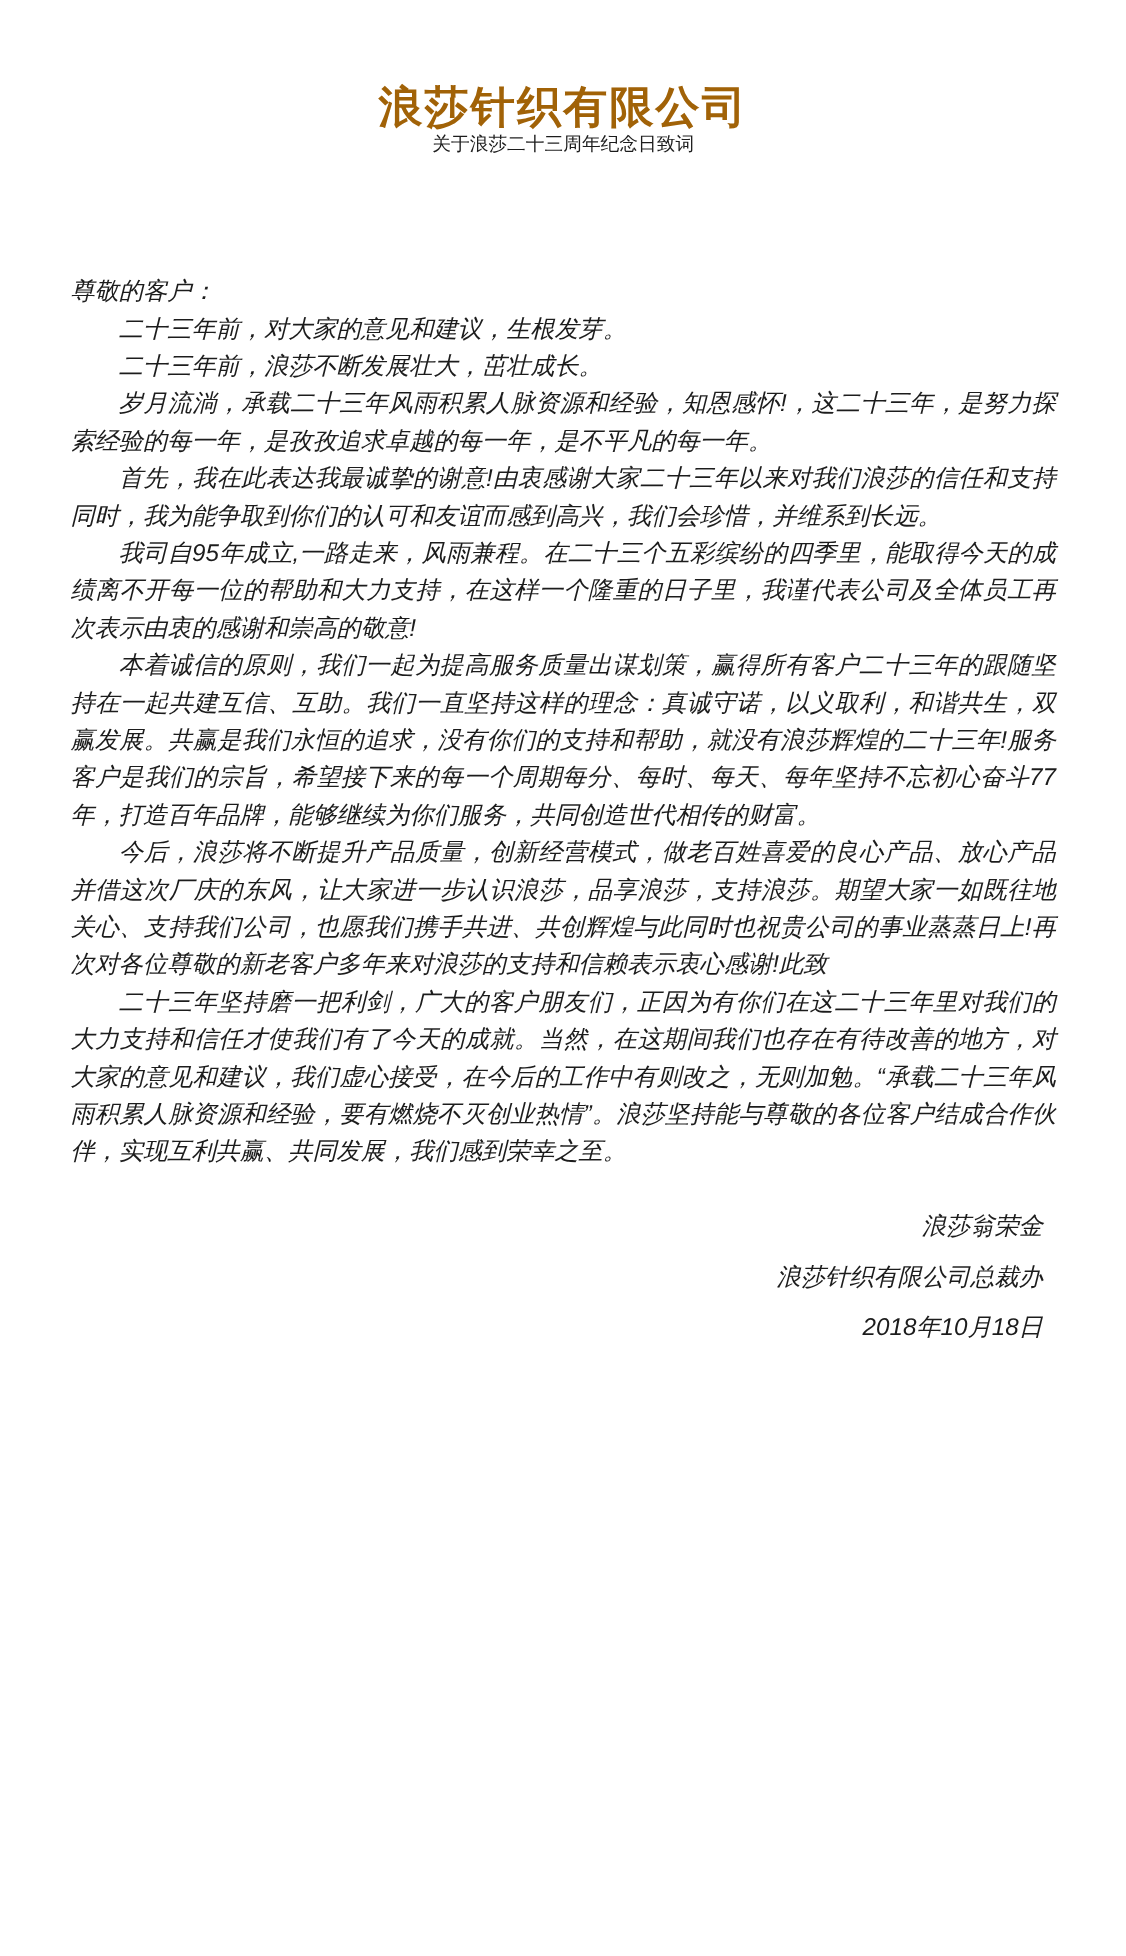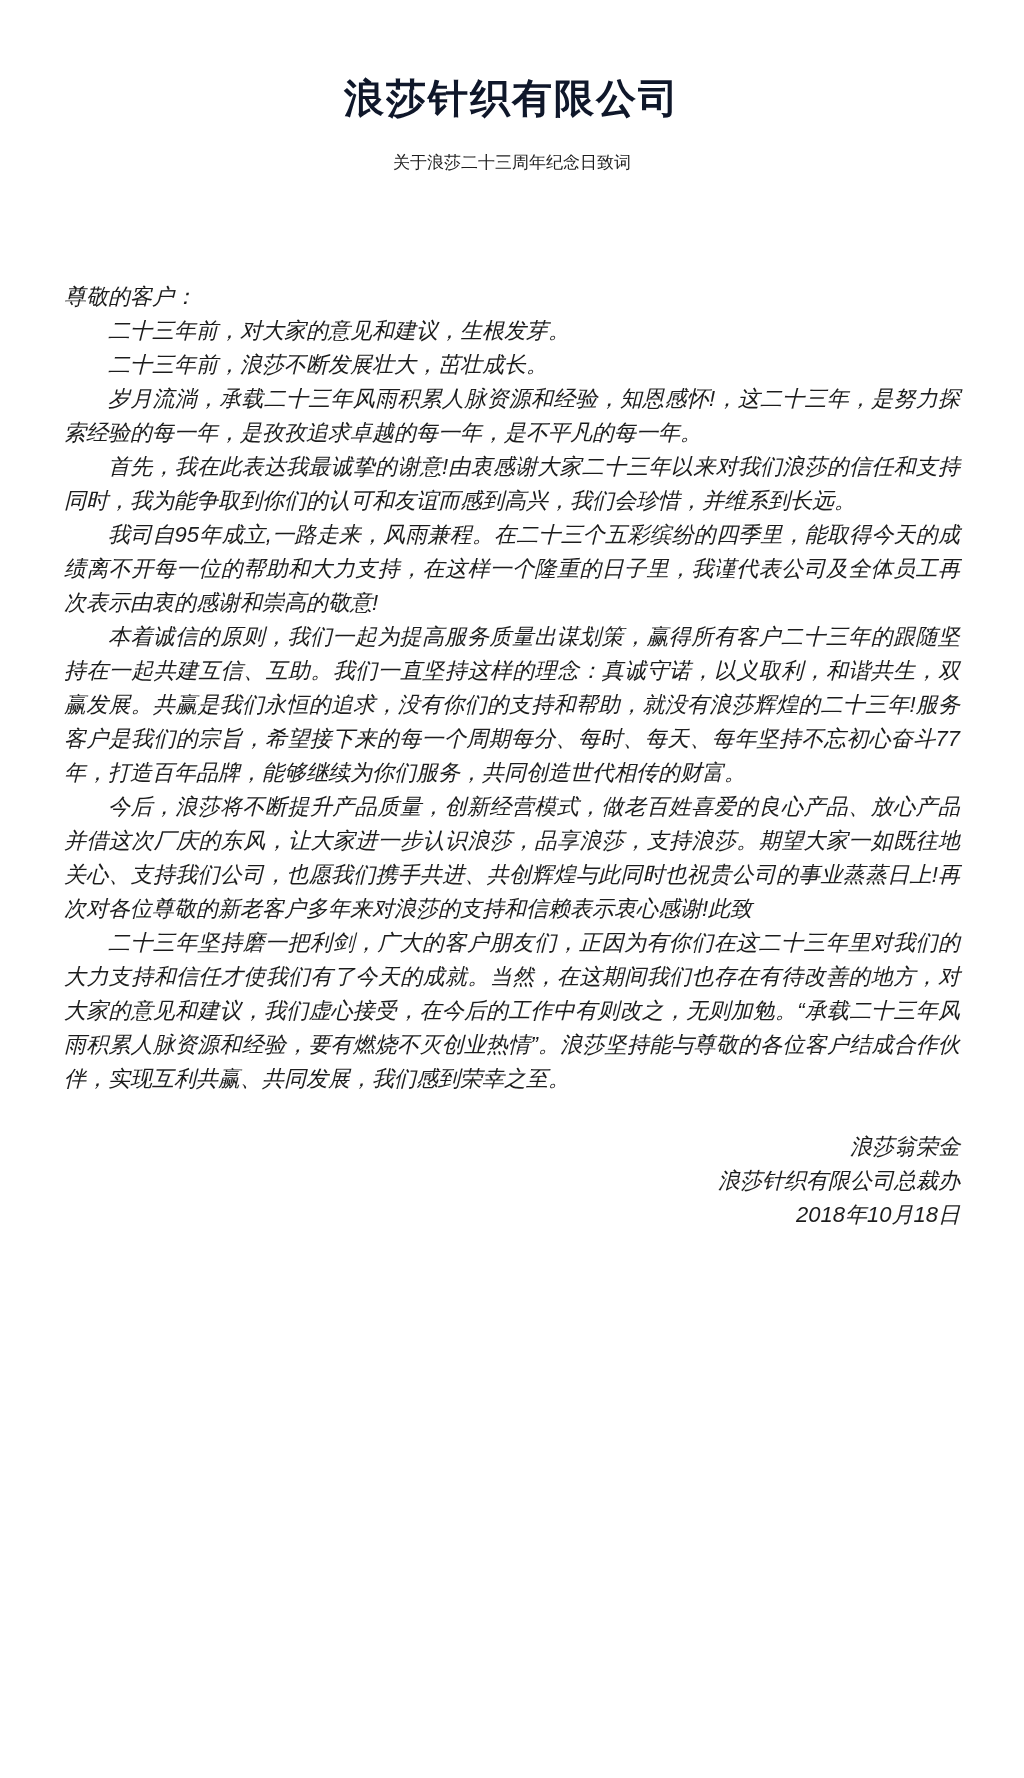--- a/index.html
+++ b/index.html
@@ -20,21 +20,20 @@
   .title {
     margin: 0;
     padding-top: 76px;
     text-align: center;
     font-size: 40px;
     line-height: 44px;
     font-weight: 700;
     letter-spacing: 2px;
   }
   .subtitle {
-    margin-top: 32px;
     text-align: center;
     font-size: 17px;
     line-height: 22px;
     font-weight: 400;
     font-family: Liberation Serif, serif;
   }
   .letter-body {
     margin: 106px 64px 0 64px;
     font-size: 22px;
     line-height: 34px;
@@ -47,29 +46,29 @@
   }
   .para {
     margin: 0;
     text-indent: 2em;
   }
   .signature {
     margin-top: 34px;
     text-align: right;
   }
   .signature p {
-    margin: 0;
+    margin: 12px;
   }
 </style>
 </head>
 <body>
 
 <div class="page">
 
-  <h1 class="title" style="color: #0f172a;">浪莎针织有限公司</h1>
+  <h1 class="title" style="color: #a16207;">浪莎针织有限公司</h1>
 
   <div class="subtitle">关于浪莎二十三周年纪念日致词</div>
 
   <div class="letter-body">
 
     <p class="salutation">尊敬的客户：</p>
 
     <div id="paragraphs">
         <p class="para">二十三年前，对大家的意见和建议，生根发芽。</p>
         <p class="para">二十三年前，浪莎不断发展壮大，茁壮成长。</p>

